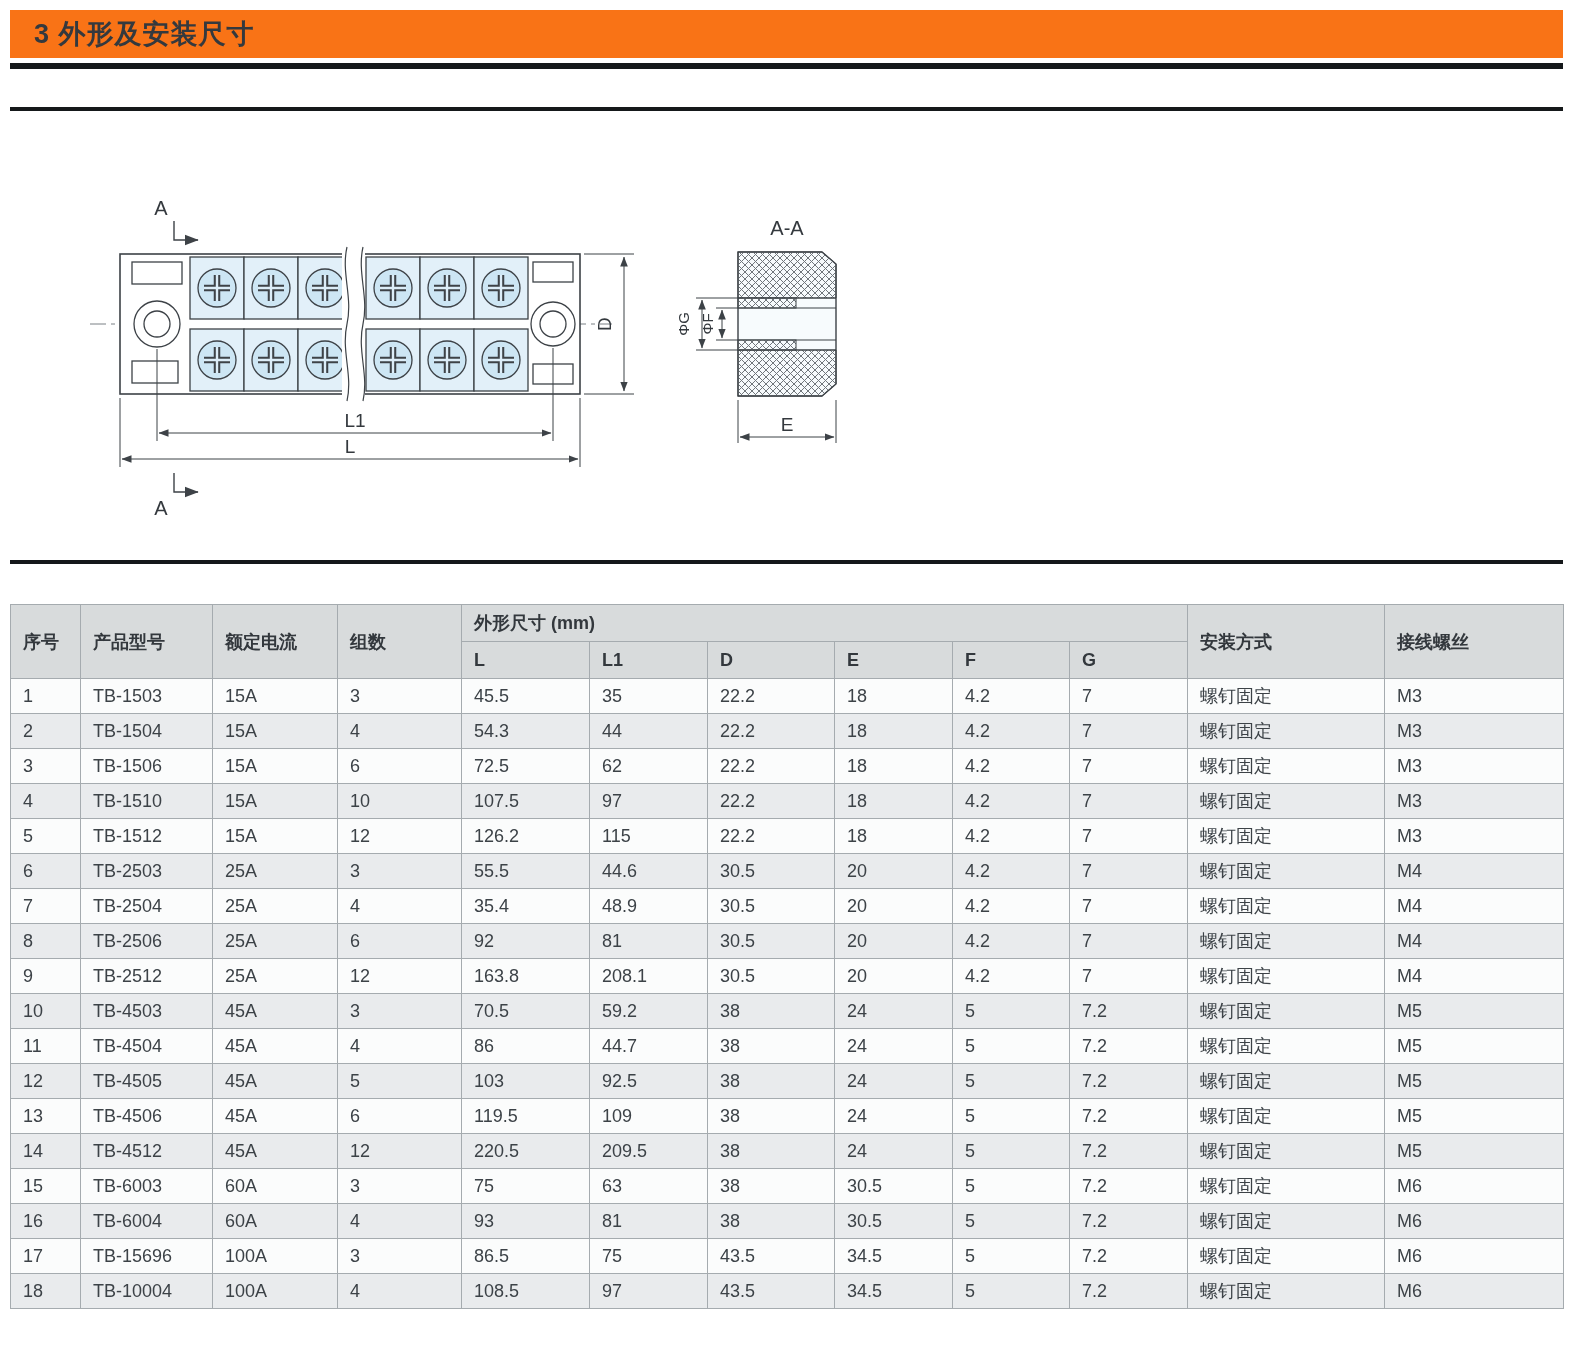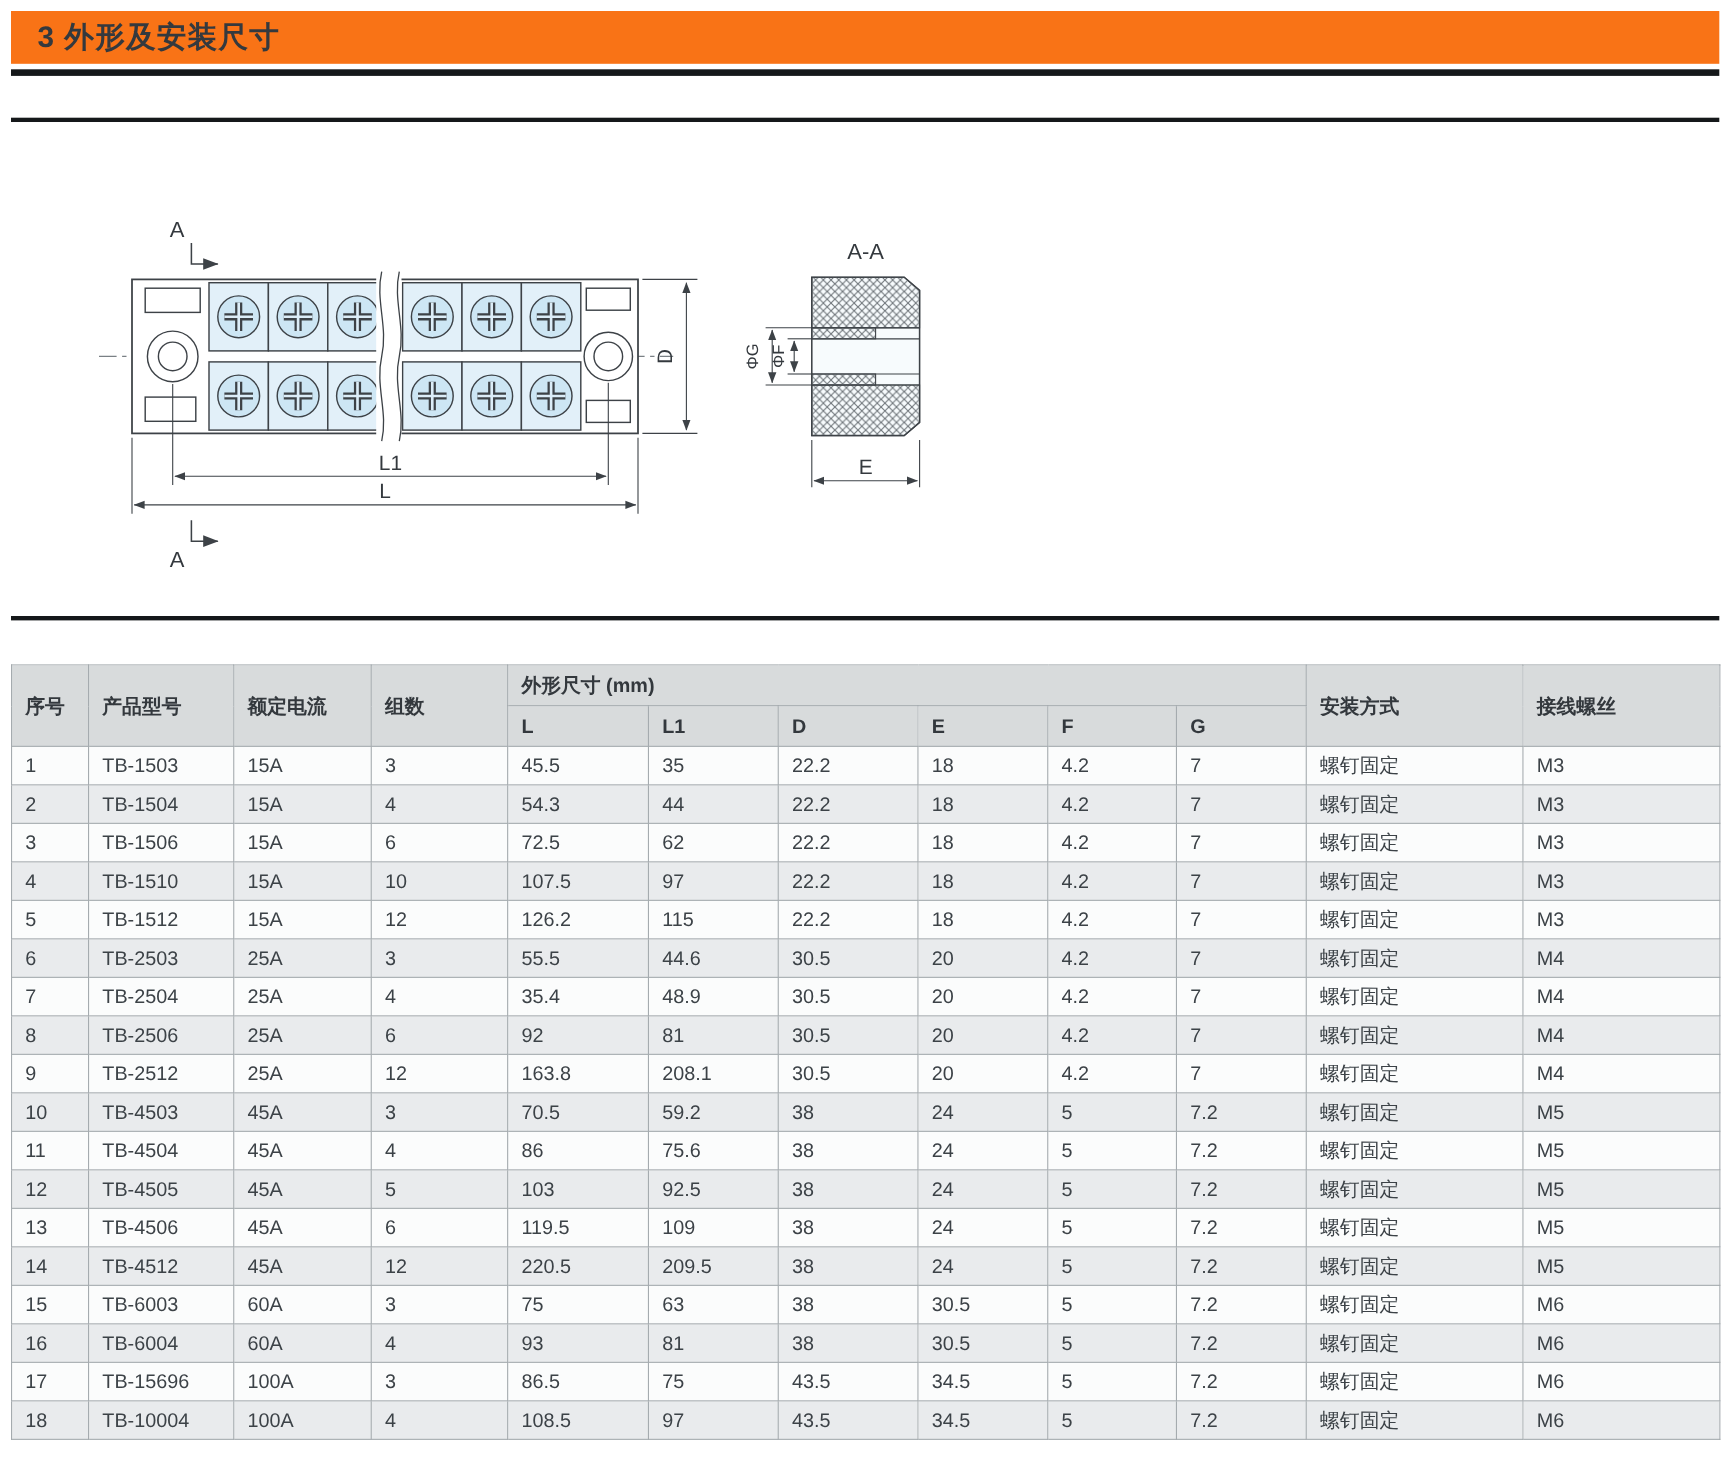--- a/index.html
+++ b/index.html
@@ -344,21 +344,21 @@
           <td>7.2</td>
           <td>螺钉固定</td>
           <td>M5</td>
         </tr>
         <tr>
           <td>11</td>
           <td>TB-4504</td>
           <td>45A</td>
           <td>4</td>
           <td>86</td>
-          <td>75.6</td>
+          <td>44.7</td>
           <td>38</td>
           <td>24</td>
           <td>5</td>
           <td>7.2</td>
           <td>螺钉固定</td>
           <td>M5</td>
         </tr>
         <tr>
           <td>12</td>
           <td>TB-4505</td>

